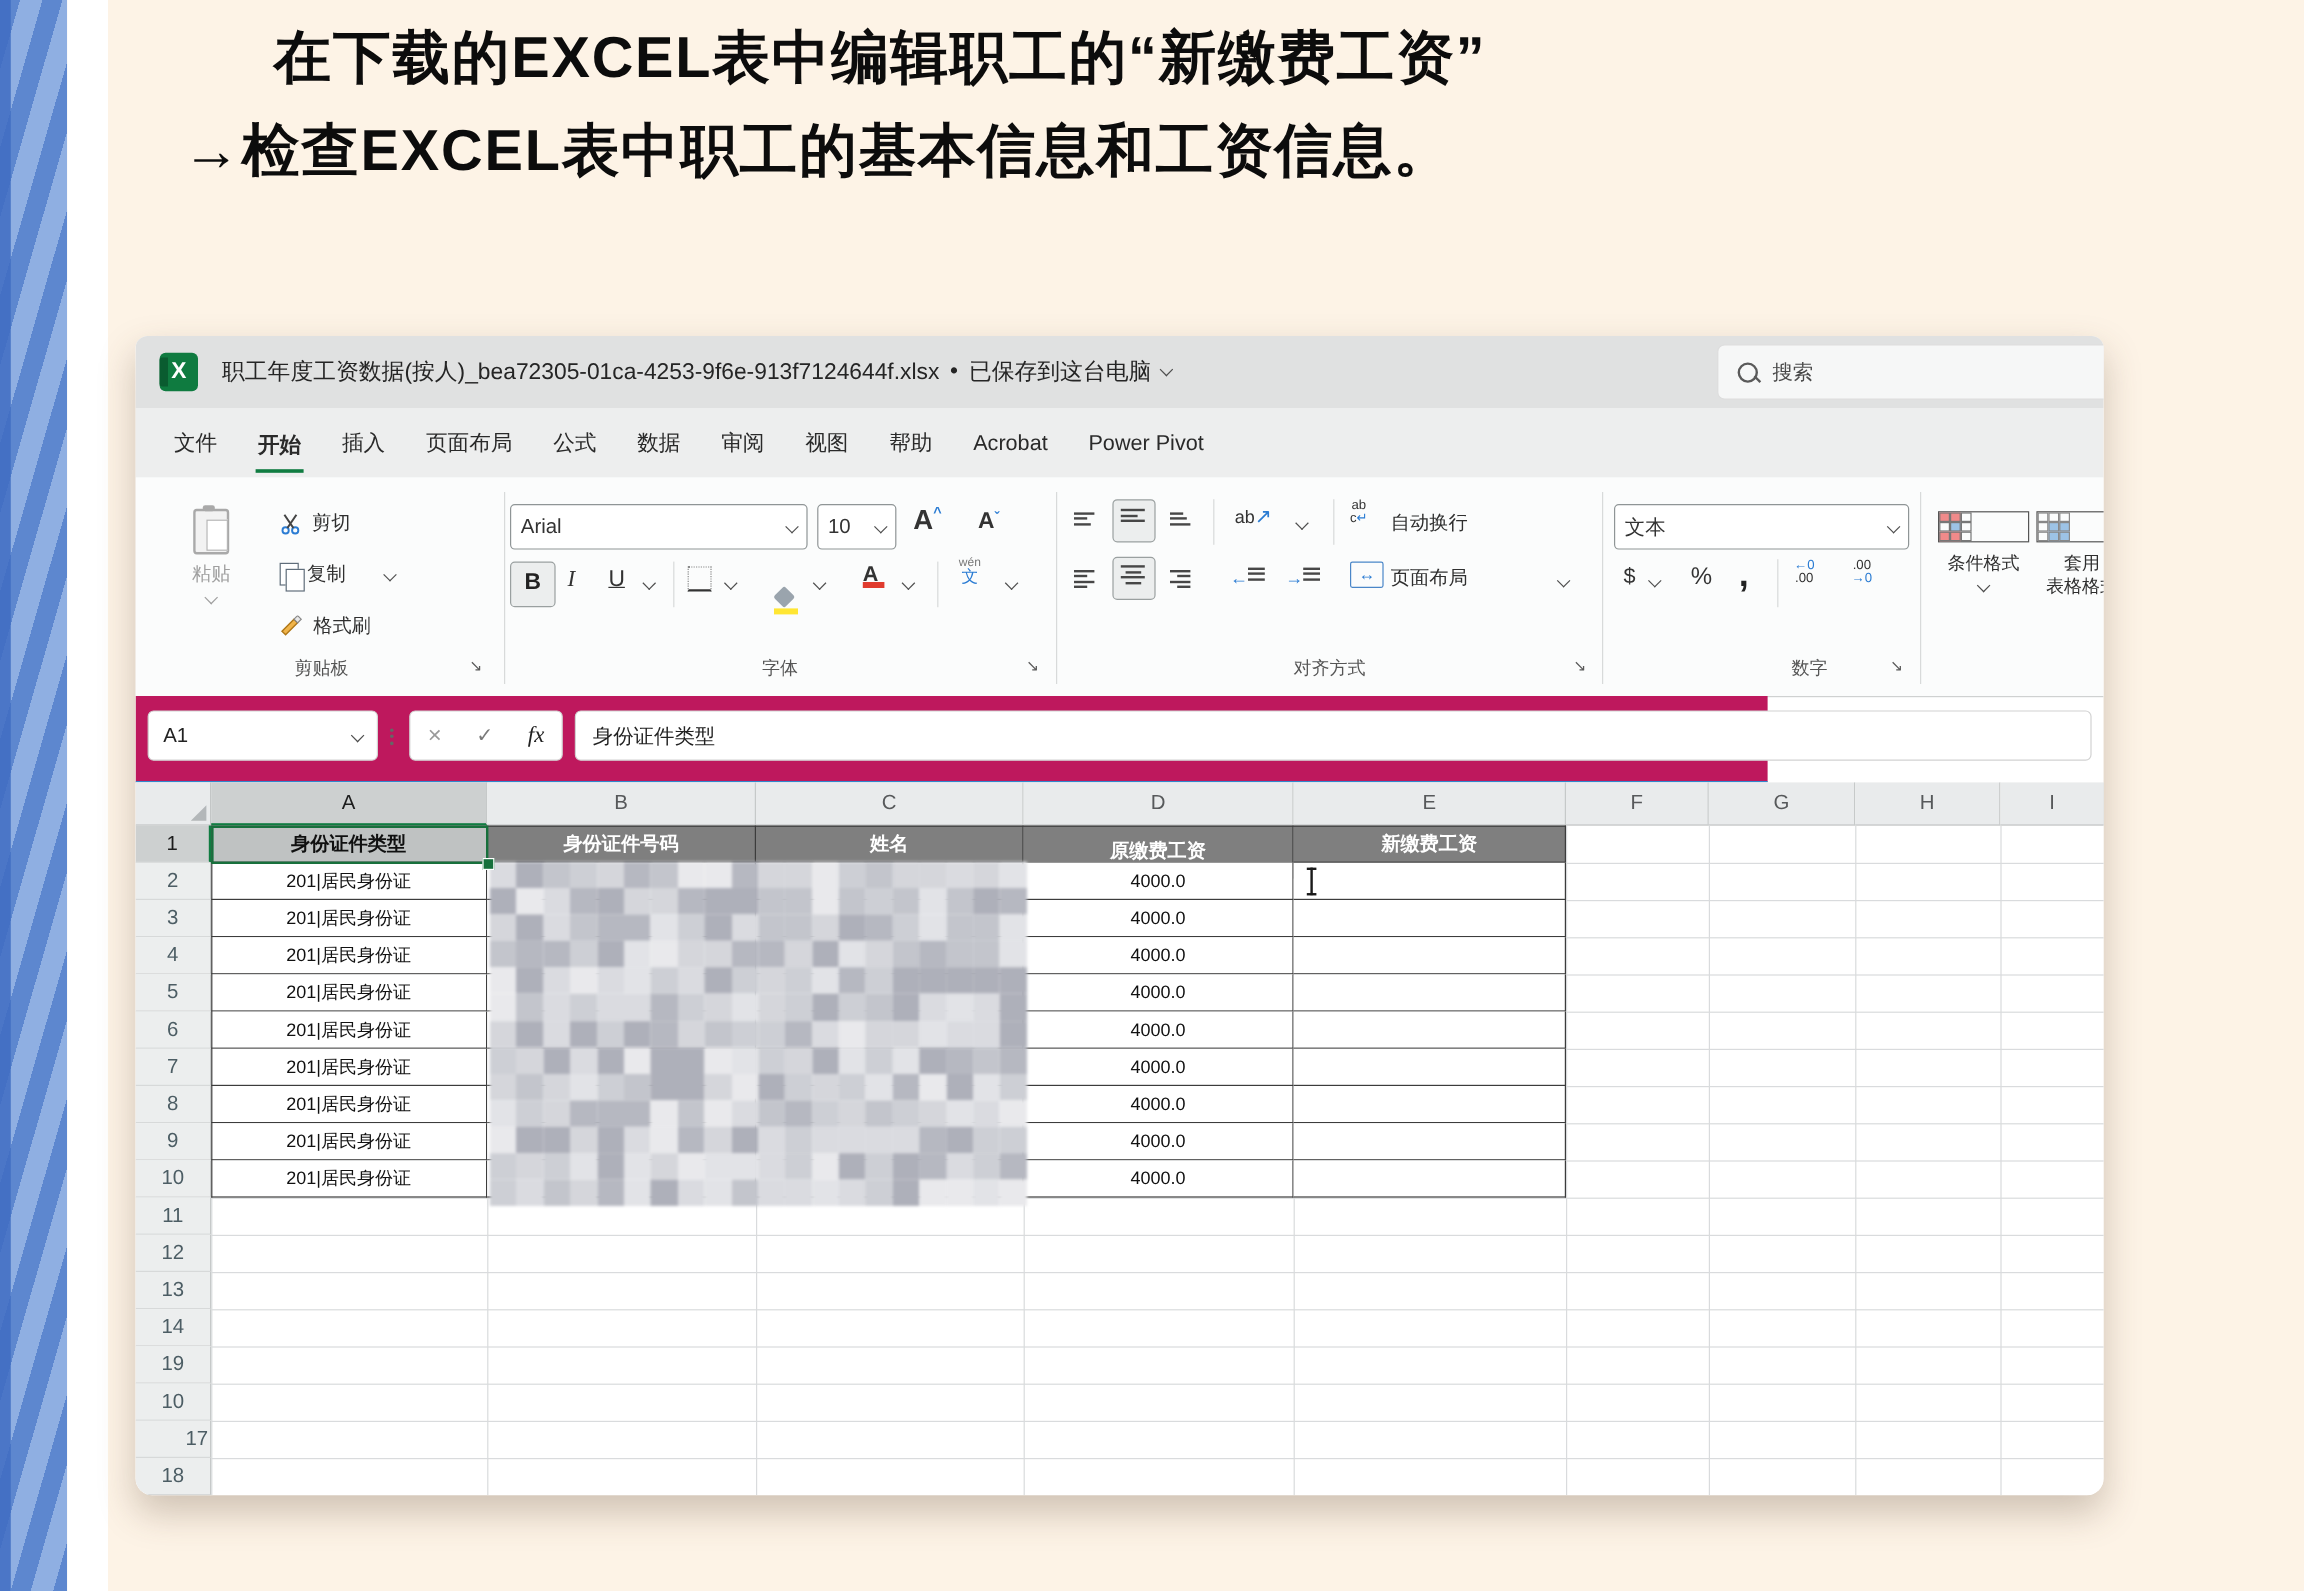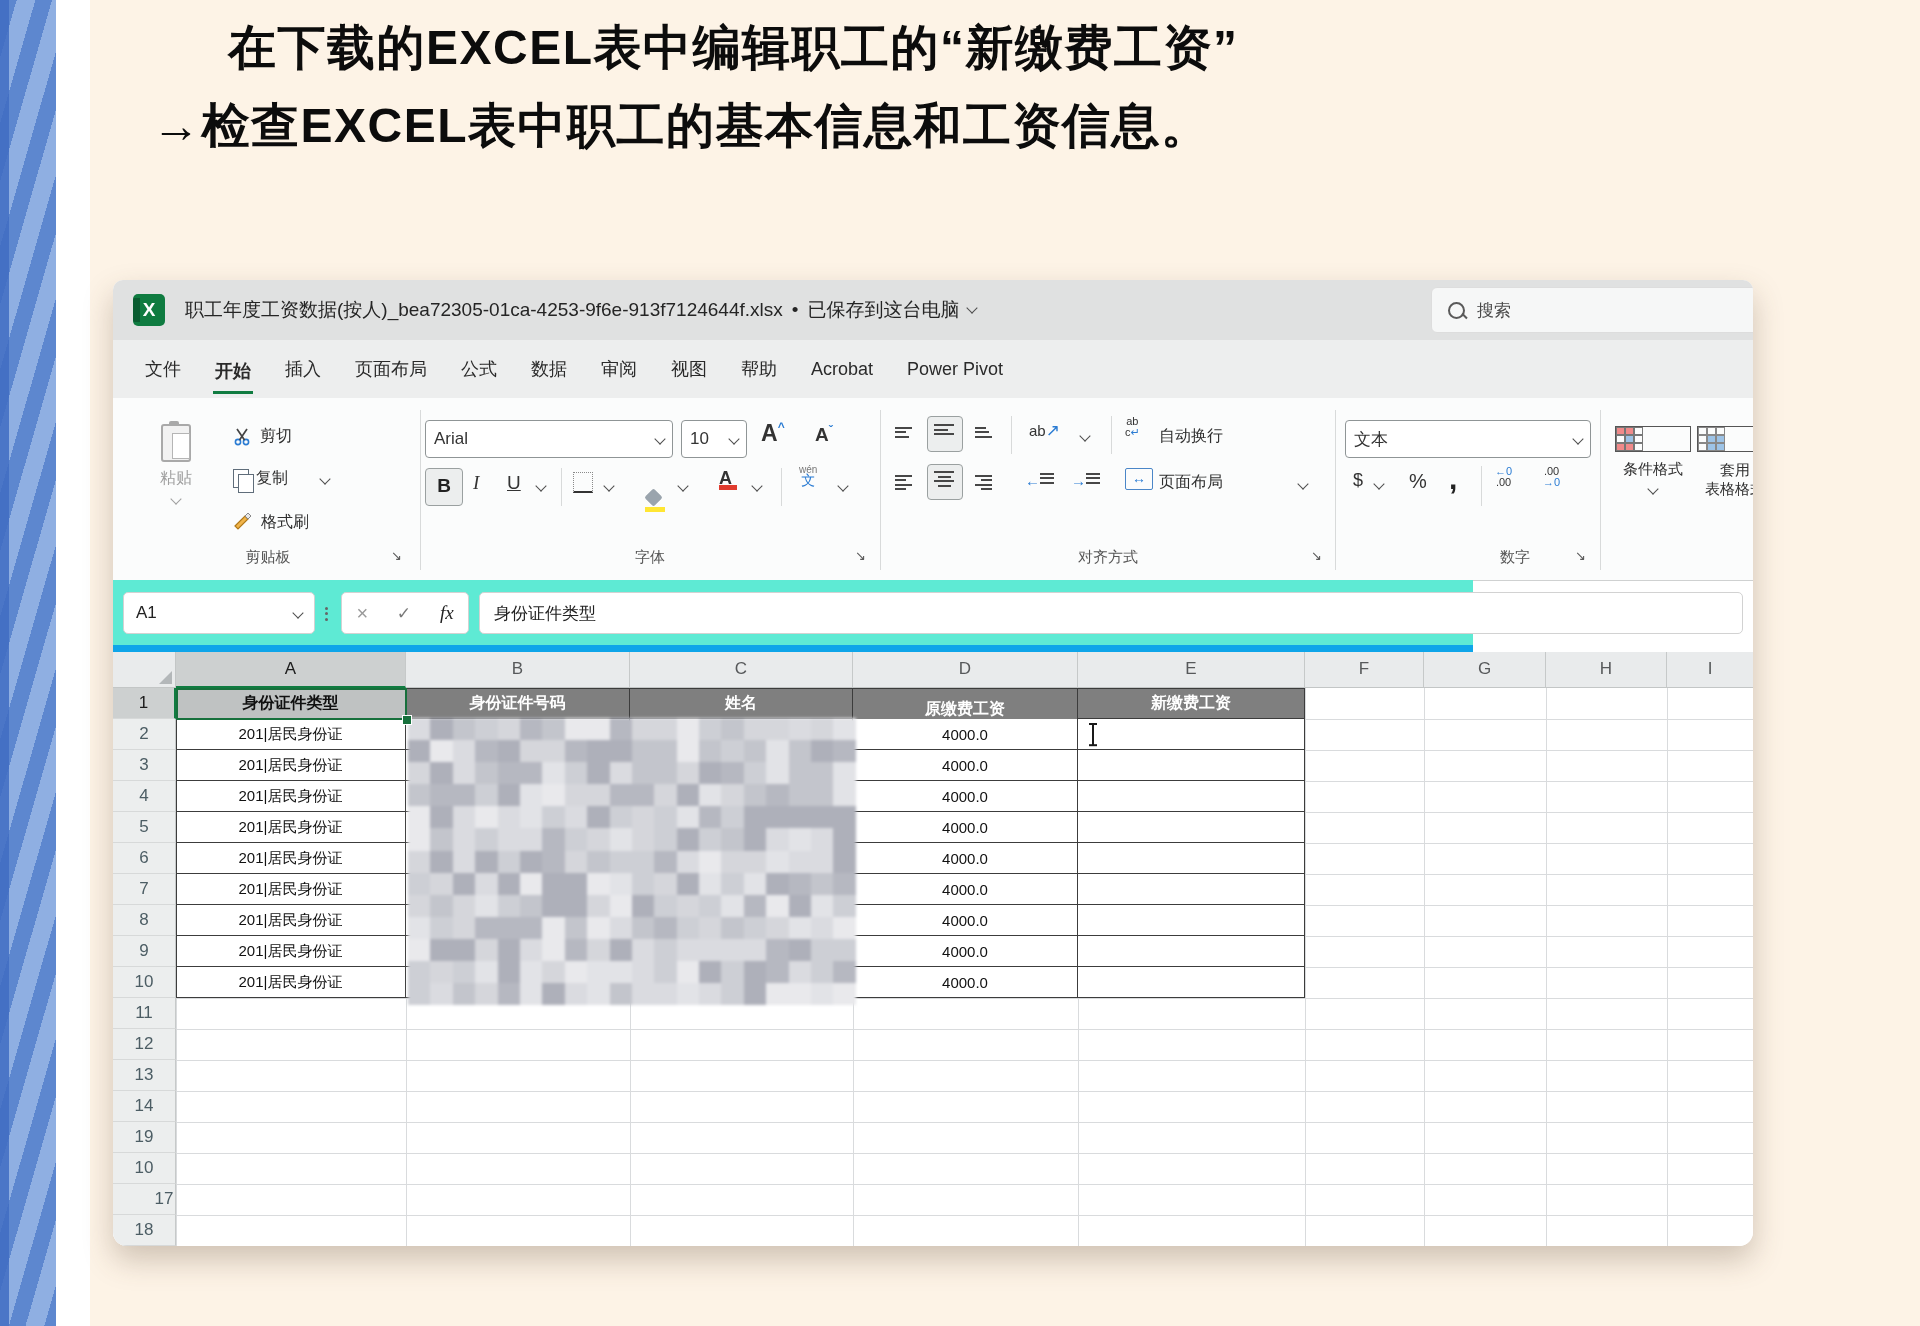--- a/index.html
+++ b/index.html
@@ -65,21 +65,21 @@
   .selbtn{border:1.3px solid #9aa0a0;border-radius:4px;background:#eceeee;}
   .cfic{display:grid;grid-template-columns:repeat(3,9px);grid-template-rows:repeat(3,8px);border:1.5px solid #555;}
   .cfic i{border:0.5px solid #777;}
   .tfic{display:grid;grid-template-columns:repeat(3,9px);grid-template-rows:repeat(3,8px);border:1.5px solid #555;position:relative;}
   .tfic i{border:0.5px solid #888;}
   .stk{display:flex;flex-direction:column;line-height:11px;font-size:11px;color:#333;text-align:center;}
   .blue{color:#2b7cd3;}
   .dots i{display:block;width:3px;height:3px;border-radius:50%;background:#666;margin:2.5px 0;font-style:normal;}
 
   
-  #fbar{left:0;top:300px;width:1360px;height:72px;background:#5eead4;border-bottom:7px solid #0ea5e9;box-sizing:border-box;}
+  #fbar{left:0;top:300px;width:1360px;height:72px;background:#be185d;border-bottom:1px solid #0ea5e9;box-sizing:border-box;}
   .fbox{position:absolute;top:12px;height:42px;background:#fff;border:1px solid #d2d2d2;border-radius:5px;
         display:flex;align-items:center;font-size:17px;color:#222;box-sizing:border-box;}
 
   
   #grid{left:0;top:372px;width:1640px;height:594px;background:#fff;}
   .corner{position:absolute;left:0;top:0;width:63px;height:36px;background:#e9ebec;border-right:1px solid #c3c6c6;border-bottom:1px solid #c3c6c6;box-sizing:border-box;}
   .corner::after{content:"";position:absolute;right:3px;bottom:3px;border-left:13px solid transparent;border-bottom:13px solid #b3b7b9;}
   .colhdr{position:absolute;top:0;height:36px;background:#e9ebec;border-right:1px solid #c6c9c9;border-bottom:1px solid #c3c6c6;
           box-sizing:border-box;text-align:center;line-height:34px;font-size:17px;color:#57595b;}
   .colhdr.selcol{background:#cdd0d0;border-bottom:2.5px solid #107c41;color:#1c1c1c;}
@@ -274,21 +274,21 @@
       <div class="abs" style="left:1336px;top:64px;font-size:30px;font-weight:bold;color:#222;"><span>,</span></div>
       <div class="gsep" style="left:1368px;top:68px;height:40px;"></div>
       <div class="abs stk" style="left:1382px;top:68px;">
         <span class="blue">←0</span>
           <span>.00</span>
       </div>
       <div class="abs stk" style="left:1430px;top:68px;">
         <span>.00</span>
           <span class="blue">→0</span>
       </div>
-      <div class="glabel" style="left:1342px;width:120px;">数字</div>
+      <div class="glabel" style="left:1290px;width:120px;text-align:right;">数字</div>
       <div class="abs launch" style="left:1462px;top:150px;">↘</div>
       <div class="gsep" style="left:1487px;"></div>
 
       <div class="abs" style="left:1502px;top:28px;width:76px;text-align:center;">
         <div class="cfic" style="margin:0 auto;">
             <i style="background:#f08a8a;"></i>
             <i style="background:#f08a8a;"></i>
             <i></i>
             <i></i>
             <i style="background:#9dc3e6;"></i>

